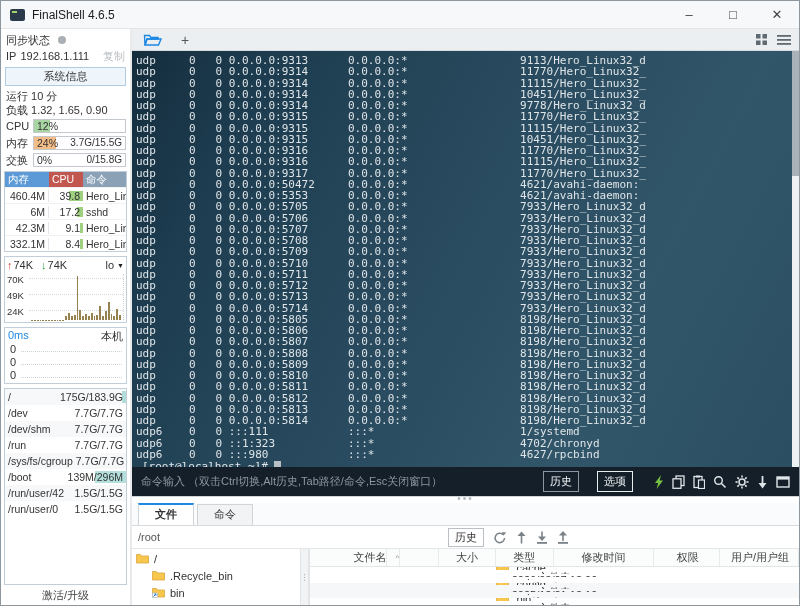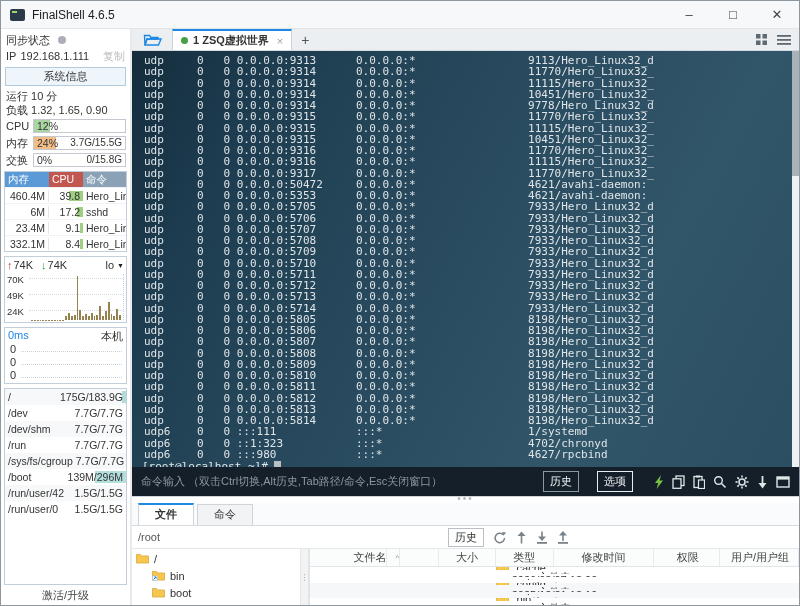--- a/index.html
+++ b/index.html
@@ -83,21 +83,21 @@
   .folder-btn { width:40px; display:flex; align-items:center; justify-content:center; cursor:pointer; }
   .tab { display:flex; align-items:center; background:#fff; border:1px solid #cfd4d8; border-bottom:none; border-top:2px solid #1e88e5; padding:0 8px; cursor:pointer; }
   .tab-dot { width:7px; height:7px; border-radius:50%; background:#43a047; margin-right:5px; }
   .tab-label { font-weight:bold; color:#333; }
   .tab-close { color:#9aa0a5; margin-left:8px; font-size:11px; }
   .tab-new { width:26px; display:flex; align-items:center; justify-content:center; font-size:14px; color:#555; cursor:pointer; }
   .tabbar-right { margin-left:auto; display:flex; align-items:center; gap:9px; padding-right:8px; }
 
   .terminal { flex:1; position:relative; min-height:0; overflow:hidden;
     background:linear-gradient(118deg,#142d3d 0%,#1d3c4f 16%,#28495d 42%,#315569 72%,#2b4e62 100%); }
-  .terminal pre { font-family:"DejaVu Sans Mono", monospace; font-size:11px; line-height:11.25px; color:#dfe5e8; padding:4px 0 0 12px; white-space:pre; }
+  .terminal pre { font-family:"DejaVu Sans Mono", monospace; font-size:11px; line-height:11.25px; color:#dfe5e8; padding:4px 0 0 4px; white-space:pre; }
   .prompt-line { font-family:"DejaVu Sans Mono", monospace; font-size:11px; color:#dfe5e8; padding-left:10px; display:flex; align-items:center; }
   .cursor { display:inline-block; width:7px; height:11px; background:#b9c0c5; margin-left:6px; }
   .term-scrollbar { position:absolute; right:0; top:0; bottom:0; width:7px; background:#a9b2b8; }
   .term-thumb { position:absolute; left:0; right:0; top:30%; bottom:0; background:#eef1f3; }
 
   .cmdbar { height:29px; flex:0 0 29px; background:#141f29; display:flex; align-items:center; padding:0 9px; gap:18px; }
   .cmd-placeholder { color:#8d979f; flex:1; white-space:nowrap; overflow:hidden; }
   .cmd-btn { border:1px solid #8a98a5; color:#f2f5f7; background:transparent; font-size:11px; font-family:inherit; padding:2px 6px; cursor:pointer; }
   .cmd-btn.opt { border-color:#e8edf0; }
   .cmd-icons { display:flex; align-items:center; gap:8px; margin-left:3px; }
@@ -199,21 +199,21 @@
               <span class="c-mem">460.4M</span>
               <span class="c-cpu"><div class="cpubar" style="width: 40%;"></div><span>39.8</span></span>
               <span class="c-cmd">Hero_Linu...</span>
             </div>
             <div class="proc-row">
               <span class="c-mem">6M</span>
               <span class="c-cpu"><div class="cpubar" style="width: 17%;"></div><span>17.2</span></span>
               <span class="c-cmd">sshd</span>
             </div>
             <div class="proc-row">
-              <span class="c-mem">23.4M</span>
+              <span class="c-mem">42.3M</span>
               <span class="c-cpu"><div class="cpubar" style="width: 9%;"></div><span>9.1</span></span>
               <span class="c-cmd">Hero_Linu...</span>
             </div>
             <div class="proc-row">
               <span class="c-mem">332.1M</span>
               <span class="c-cpu"><div class="cpubar" style="width: 8%;"></div><span>8.4</span></span>
               <span class="c-cmd">Hero_Linu...</span>
             </div>
           </div>
       </div>
@@ -334,25 +334,20 @@
       <div class="activate">激活/升级</div>
     </div>
 
     <div class="content">
       <div class="tabbar">
         <div class="folder-btn">
           <svg width="19" height="13" viewBox="0 0 19 13">
             <path d="M1.5 2.5 h5 l1.5 2 h7 v1.5 h-11 l-2 6 z" fill="none" stroke="#1e88e5" stroke-width="1.4"></path>
             <path d="M4 6 h14 l-2.5 6 h-13.5 z" fill="none" stroke="#1e88e5" stroke-width="1.4"></path>
           </svg>
-        </div>
-        <div class="tab">
-          <span class="tab-dot"></span>
-          <span class="tab-label">1 ZSQ虚拟世界</span>
-          <span class="tab-close">×</span>
         </div>
         <div class="tab-new">+</div>
         <div class="tabbar-right">
           <svg width="13" height="13" viewBox="0 0 13 13">
             <rect x="1" y="1" width="4.5" height="4.5" fill="#5f6a72"></rect>
               <rect x="7.5" y="1" width="4.5" height="4.5" fill="#5f6a72"></rect>
             <rect x="1" y="7.5" width="4.5" height="4.5" fill="#5f6a72"></rect>
               <rect x="7.5" y="7.5" width="4.5" height="4.5" fill="#5f6a72"></rect>
           </svg>
           <svg width="14" height="12" viewBox="0 0 14 12">
@@ -484,20 +479,26 @@
             </svg>
           </div>
         </div>
         <div class="fbody">
           <div class="tree" id="tree">
               <div class="tree-row" style="padding-left: 4px;">
                 <svg width="13" height="11" viewBox="0 0 13 11">
                   <path d="M0.5 1.5 h4 l1 1.5 h7 v7 h-12 z" fill="#f7c64c" stroke="#dca73e" stroke-width="0.8"></path>
                 </svg>
                 <span>/</span>
+              </div>
+              <div class="tree-row" style="padding-left: 20px;">
+                <svg width="13" height="11" viewBox="0 0 13 11">
+                  <path d="M0.5 1.5 h4 l1 1.5 h7 v7 h-12 z" fill="#f7c64c" stroke="#dca73e" stroke-width="0.8"></path>
+                </svg>
+                <span>.Recycle_bin</span>
               </div>
               <div class="tree-row" style="padding-left: 20px;">
                 <svg width="13" height="11" viewBox="0 0 13 11">
                   <path d="M0.5 1.5 h4 l1 1.5 h7 v7 h-12 z" fill="#f7c64c" stroke="#dca73e" stroke-width="0.8"></path>
                   <rect x="0.5" y="6" width="5" height="4.5" fill="#fff" stroke="#9db8d2" stroke-width="0.6"></rect>
                   <path d="M1.5 9.5 L4 7 M4 7 h-1.6 M4 7 v1.6" stroke="#1565c0" stroke-width="0.9" fill="none"></path>
                 </svg>
                 <span>bin</span>
               </div>
               <div class="tree-row" style="padding-left: 20px;">

